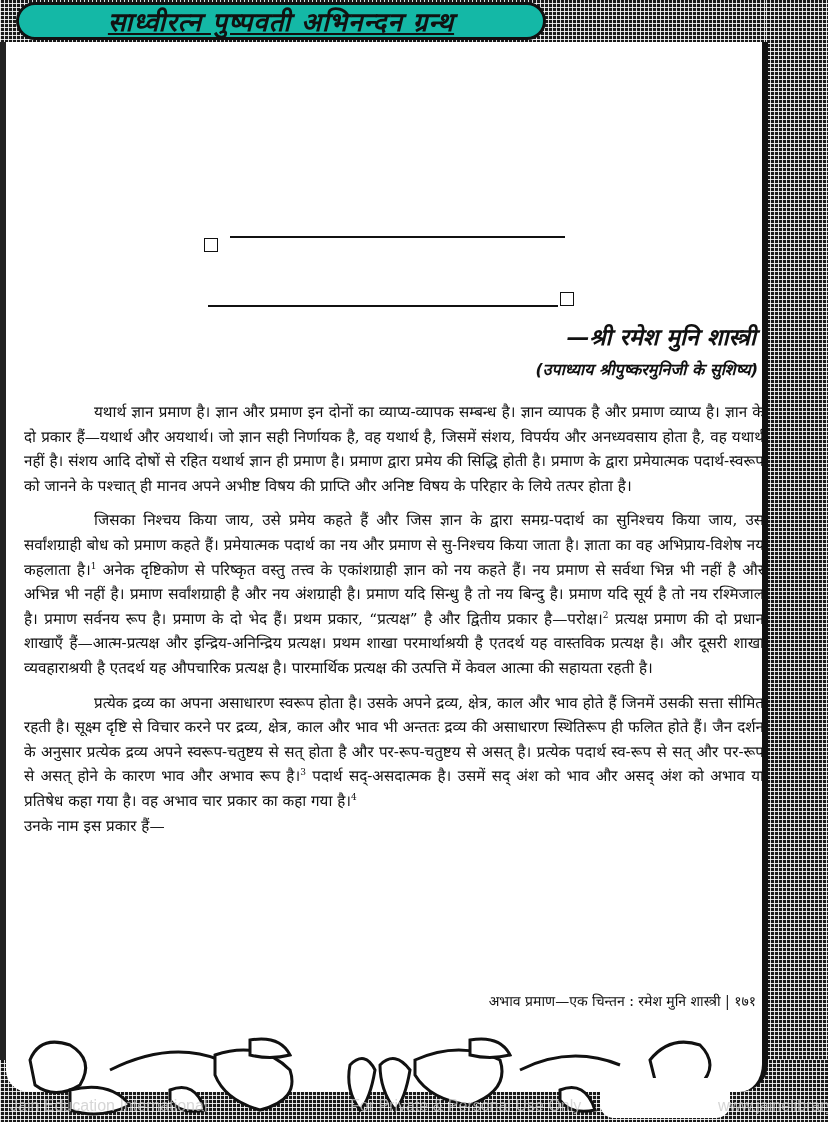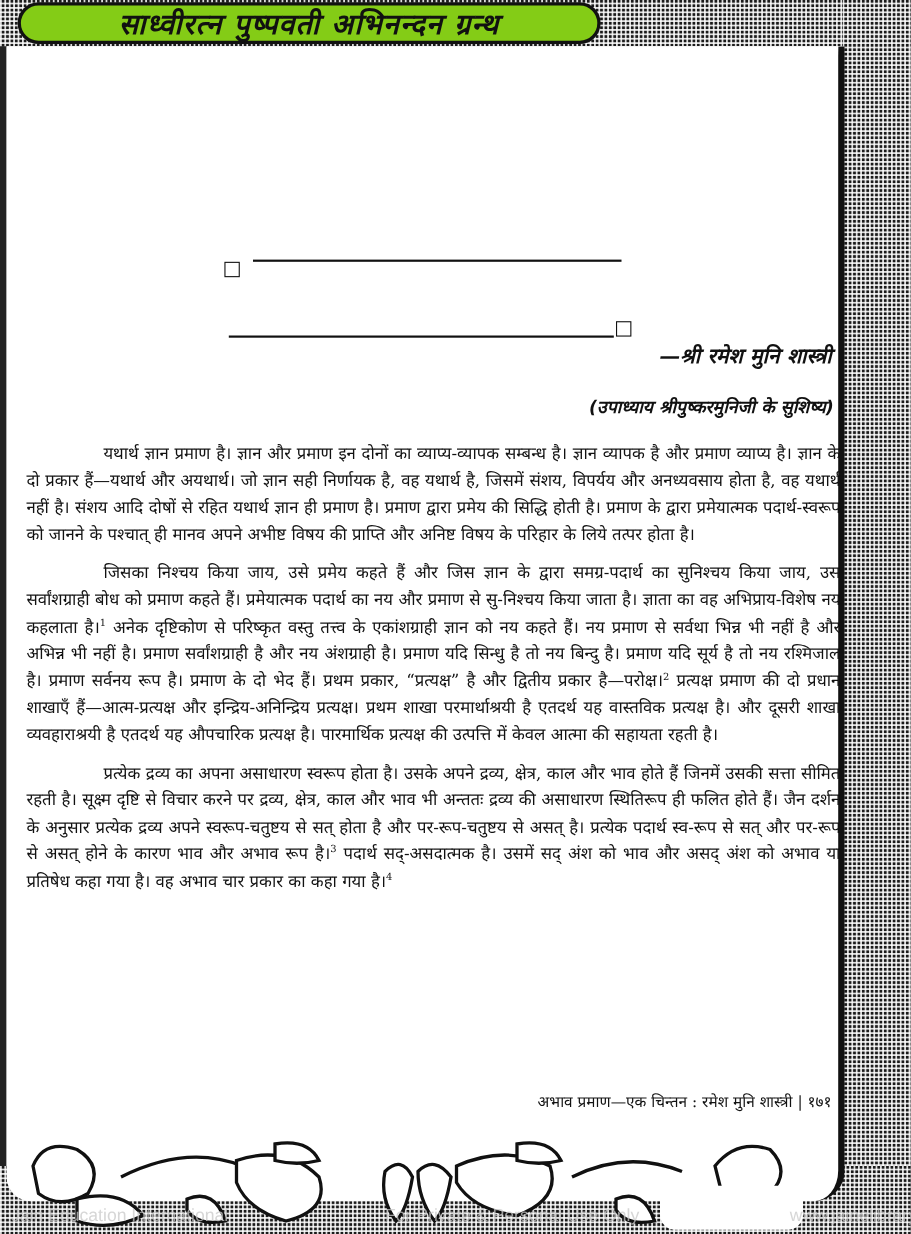--- a/index.html
+++ b/index.html
@@ -26,24 +26,24 @@
       width: 762px; height: 1050px;
       background: #fff;
       border-right: 6px solid #111;
       border-radius: 0 0 28px 22px;
     }
 
     .header-banner {
       position: absolute;
       left: 16px; top: 2px;
       width: 530px; height: 38px;
-      background: #84cc16;
+      background: #14b8a6;
       border: 3px solid #111;
       border-radius: 20px;
-      display: flex; align-items: center; justify-content: center;
+      display: flex; align-items: center; justify-content: center; text-decoration: underline;
     }
     .header-banner span {
       font-family: "DejaVu Serif", serif;
       font-style: italic;
       font-weight: bold;
       font-size: 26px;
       letter-spacing: 1px;
       color: #111;
     }
 
@@ -55,23 +55,23 @@
     .box-tl { left: 4px; top: 10px; }
     .box-br { left: 360px; top: 64px; }
     .title-text {
       position: absolute; left: 20px; top: 28px; width: 340px;
       text-align: center;
       font-family: "DejaVu Sans", sans-serif;
       font-weight: bold; font-size: 25px; letter-spacing: 2px;
     }
 
     .author {
-      position: absolute; right: 72px; top: 310px;
+      position: absolute; right: 72px; top: 320px;
       font-family: "DejaVu Serif", serif; font-style: italic; font-weight: bold;
-      font-size: 19px;
+      font-size: 23px;
     }
     .author-sub {
       position: absolute; right: 70px; top: 358px;
       font-family: "DejaVu Sans", sans-serif; font-weight: bold; font-size: 16px; font-style: italic;
     }
 
     .body-text {
       position: absolute; left: 24px; top: 400px; width: 740px;
       font-family: "DejaVu Serif", serif;
       font-size: 15.2px; line-height: 24.6px;
@@ -122,20 +122,21 @@
   <div class="box-icon box-br"></div>
 </div>
 
 <div class="author">—श्री रमेश मुनि शास्त्री</div>
 <div class="author-sub">(उपाध्याय श्रीपुष्करमुनिजी के सुशिष्य)</div>
 
 <div class="body-text">
   <p>यथार्थ ज्ञान प्रमाण है। ज्ञान और प्रमाण इन दोनों का व्याप्य-व्यापक सम्बन्ध है। ज्ञान व्यापक है और प्रमाण व्याप्य है। ज्ञान के दो प्रकार हैं—यथार्थ और अयथार्थ। जो ज्ञान सही निर्णायक है, वह यथार्थ है, जिसमें संशय, विपर्यय और अनध्यवसाय होता है, वह यथार्थ नहीं है। संशय आदि दोषों से रहित यथार्थ ज्ञान ही प्रमाण है। प्रमाण द्वारा प्रमेय की सिद्धि होती है। प्रमाण के द्वारा प्रमेयात्मक पदार्थ-स्वरूप को जानने के पश्चात् ही मानव अपने अभीष्ट विषय की प्राप्ति और अनिष्ट विषय के परिहार के लिये तत्पर होता है।</p>
   <p><span>जिसका निश्चय किया जाय, उसे प्रमेय कहते हैं और जिस ज्ञान के द्वारा समग्र-पदार्थ का सुनिश्चय किया जाय, उस सर्वांशग्राही बोध को प्रमाण कहते हैं। प्रमेयात्मक पदार्थ का नय और प्रमाण से सु-निश्चय किया जाता है। ज्ञाता का वह अभिप्राय-विशेष नय कहलाता है।</span><sup>1</sup><span> अनेक दृष्टिकोण से परिष्कृत वस्तु तत्त्व के एकांशग्राही ज्ञान को नय कहते हैं। नय प्रमाण से सर्वथा भिन्न भी नहीं है और अभिन्न भी नहीं है। प्रमाण सर्वांशग्राही है और नय अंशग्राही है। प्रमाण यदि सिन्धु है तो नय बिन्दु है। प्रमाण यदि सूर्य है तो नय रश्मिजाल है। प्रमाण सर्वनय रूप है। प्रमाण के दो भेद हैं। प्रथम प्रकार, “प्रत्यक्ष” है और द्वितीय प्रकार है—परोक्ष।</span><sup>2</sup><span> प्रत्यक्ष प्रमाण की दो प्रधान शाखाएँ हैं—आत्म-प्रत्यक्ष और इन्द्रिय-अनिन्द्रिय प्रत्यक्ष। प्रथम शाखा परमार्थाश्रयी है एतदर्थ यह वास्तविक प्रत्यक्ष है। और दूसरी शाखा व्यवहाराश्रयी है एतदर्थ यह औपचारिक प्रत्यक्ष है। पारमार्थिक प्रत्यक्ष की उत्पत्ति में केवल आत्मा की सहायता रहती है।</span></p>
   <p style="margin-bottom:0"><span>प्रत्येक द्रव्य का अपना असाधारण स्वरूप होता है। उसके अपने द्रव्य, क्षेत्र, काल और भाव होते हैं जिनमें उसकी सत्ता सीमित रहती है। सूक्ष्म दृष्टि से विचार करने पर द्रव्य, क्षेत्र, काल और भाव भी अन्ततः द्रव्य की असाधारण स्थितिरूप ही फलित होते हैं। जैन दर्शन के अनुसार प्रत्येक द्रव्य अपने स्वरूप-चतुष्टय से सत् होता है और पर-रूप-चतुष्टय से असत् है। प्रत्येक पदार्थ स्व-रूप से सत् और पर-रूप से असत् होने के कारण भाव और अभाव रूप है।</span><sup>3</sup><span> पदार्थ सद्-असदात्मक है। उसमें सद् अंश को भाव और असद् अंश को अभाव या प्रतिषेध कहा गया है। वह अभाव चार प्रकार का कहा गया है।</span><sup>4</sup></p>
+  <p class="last">उनके नाम इस प्रकार हैं—</p>
 </div>
 
 <div class="footer-line">
   <span>अभाव प्रमाण—एक चिन्तन : रमेश मुनि शास्त्री</span>
   <span>|</span>
   <span>१७१</span>
 </div>
 
 <svg class="ornament" viewBox="0 0 768 90" xmlns="http://www.w3.org/2000/svg">
   <g fill="#fff" stroke="#111" stroke-width="3">

